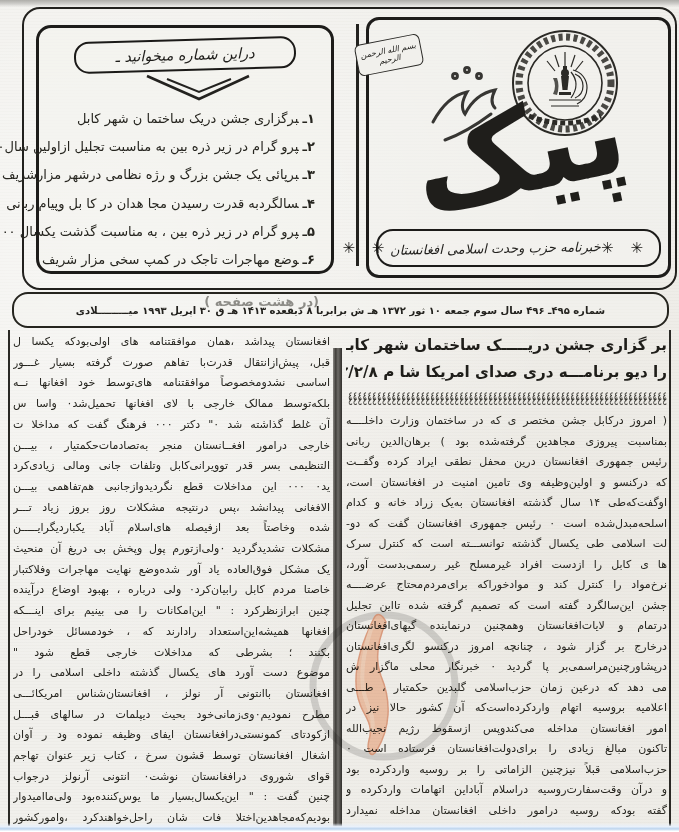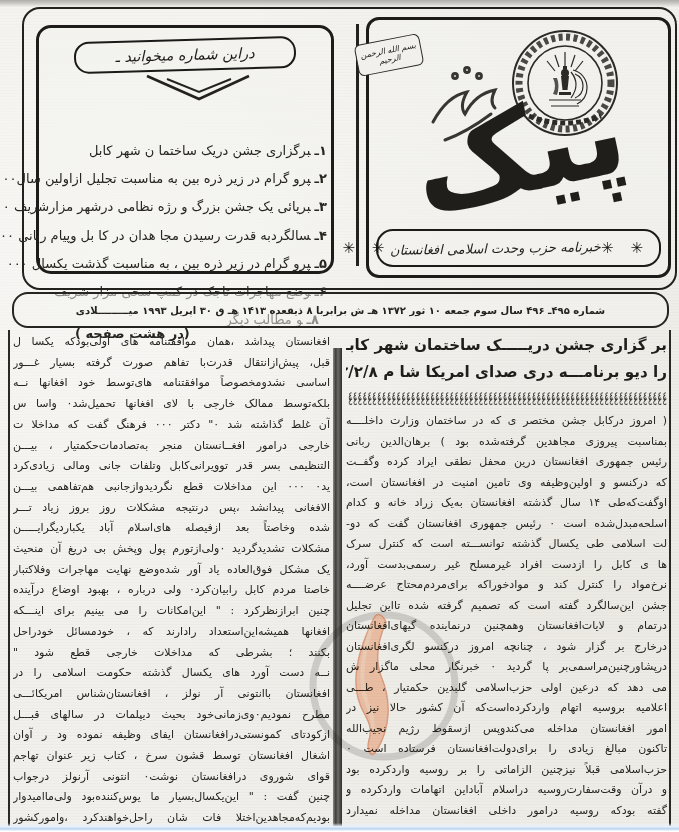--- a/index.html
+++ b/index.html
@@ -22,21 +22,21 @@
   .outer-box{position:absolute;left:22px;top:7px;width:651px;height:279px;
     border:2.5px solid #22211e;border-radius:18px;}
   
   .contents-box{position:absolute;left:36px;top:25px;width:292px;height:243px;
     border:3px solid #1d1c1a;border-radius:15px;background:rgba(244,243,239,.6);}
   .contents-header{position:relative;margin:11px auto 0;width:218px;height:28px;
     border:2px solid #1b1a18;border-radius:15px;transform:rotate(-1.6deg);
     display:flex;align-items:center;justify-content:center;
     font-size:14.5px;font-style:italic;letter-spacing:1px;color:#1e1d1a;}
   .down-arrow{display:block;margin:2px auto 0;margin-right:78px;}
-  .contents-list{padding:2px 4px 0 10px;margin-top:32px;}
+  .contents-list{padding:2px 16px 0 10px;}
   .contents-item{font-size:13px;line-height:28.2px;text-align:right;white-space:nowrap;color:#26251f;}
   .contents-item .num{font-weight:bold;margin-left:4px;}
   .contents-item.last{display:flex;justify-content:space-between;padding-left:26px;}
   
   .masthead-box{position:absolute;left:366px;top:17px;width:299px;height:255px;
     border:3px solid #1d1c1a;border-radius:13px;background:rgba(243,242,238,.55);}
   .masthead-extra-line{position:absolute;left:356px;top:24px;width:3px;height:242px;background:#23221f;}
   .basmala-box{position:absolute;left:-13px;top:19px;width:64px;height:30px;
     border:1.5px solid #2a2926;border-radius:6px;background:#f1f0ec;
     transform:rotate(-11deg);display:flex;align-items:center;justify-content:center;
@@ -105,21 +105,20 @@
         <span class="num">۴ـ</span><span>سالگردبه قدرت رسیدن مجا هدان در کا بل وپیام ربانی ۰۰</span>
       </div>
         <div class="contents-item">
         <span class="num">۵ـ</span><span>پرو گرام در زیر ذره بین ، به مناسبت گذشت یکسال ۰۰۰</span>
       </div>
         <div class="contents-item">
         <span class="num">۶ـ</span><span>وضع مهاجرات تاجک در کمپ سخی مزار شریف</span>
       </div>
       </div>
     <div class="contents-item last" style="padding:0 12px 0 36px;">
-      <span><span class="num">۸ـ</span><span>و مطالب دیگر</span></span>
       <span style="font-weight:bold;margin-top:14px;">(در هشت صفحه )</span>
     </div>
   </div>
 
   <div class="masthead-extra-line"></div>
   <div class="masthead-box">
     <div class="basmala-box">بسم الله الرحمن الرحیم</div>
 
     <svg class="emblem" width="112" height="118" viewBox="0 0 112 118">
       <circle cx="56" cy="57" r="52" fill="none" stroke="#2b2a26" stroke-width="2"></circle>
@@ -178,21 +177,21 @@
         <div class="bodyline">که درکنسو و اولین‌وظیفه وی تامین امنیت در افغانستان است،</div>
         <div class="bodyline">اوگفت‌که‌طی ۱۴ سال گذشته افغانستان به‌یک زراد خانه و کدام</div>
         <div class="bodyline">اسلحه‌مبدل‌شده است ۰ رئیس جمهوری افغانستان گفت که دو-</div>
         <div class="bodyline">لت اسلامی طی یکسال گذشته توانســـته است که کنترل سرک</div>
         <div class="bodyline">ها ی کابل را ازدست افراد غیرمسلح غیر رسمی‌بدست آورد،</div>
         <div class="bodyline">نرخ‌مواد را کنترل کند و موادخوراکه برای‌مردم‌محتاج عرضــــه</div>
         <div class="bodyline">جشن این‌سالگرد گفته است که تصمیم گرفته شده تااین تجلیل</div>
         <div class="bodyline">درتمام و لایات‌افغانستان وهمچنین درنماینده گیهای‌افغانستان</div>
         <div class="bodyline">درخارج بر گزار شود ، چنانچه امروز درکنسو لگری‌افغانستان</div>
         <div class="bodyline">درپشاورچنین‌مراسمی‌بر پا گردید ۰ خبرنگار محلی ماگزار ش</div>
-        <div class="bodyline">می دهد که درعین اولی حزب‌اسلامی گلبدین حکمتیار ، طـــی</div>
+        <div class="bodyline">می دهد که درعین زمان حزب‌اسلامی گلبدین حکمتیار ، طـــی</div>
         <div class="bodyline">اعلامیه بروسیه اتهام واردکرده‌است‌که آن کشور حالا نیز در</div>
         <div class="bodyline">امور افغانستان مداخله می‌کندوپس ازسقوط رژیم نجیب‌الله</div>
         <div class="bodyline">تاکنون مبالغ زیادی را برای‌دولت‌افغانستان فرستاده است ۰</div>
         <div class="bodyline">حزب‌اسلامی قبلاً نیزچنین الزاماتی را بر روسیه واردکرده بود</div>
         <div class="bodyline">و درآن وقت‌سفارت‌روسیه دراسلام آباداین اتهامات واردکرده و</div>
         <div class="bodyline">گفته بودکه روسیه درامور داخلی افغانستان مداخله نمیدارد</div>
       </div>
   </div>
 
   <div class="left-col">
@@ -206,21 +205,21 @@
       <div class="bodyline">التنظیمی بسر قدر توویرانی‌کابل وتلفات جانی ومالی زیادی‌کرد</div>
       <div class="bodyline">ید۰ ۰۰۰ این مداخلات قطع نگردیدوازجانبی هم‌تفاهمی بیـــن</div>
       <div class="bodyline">الافغانی پیدانشد ،پس درنتیجه مشکلات روز بروز زیاد تـــر</div>
       <div class="bodyline">شده وخاصتاً بعد ازفیصله های‌اسلام آباد یکباردیگرایـــــن</div>
       <div class="bodyline">مشکلات تشدیدگردید ۰ولی‌ازتورم پول وپخش بی دریغ آن منحیث</div>
       <div class="bodyline">یک مشکل فوق‌العاده یاد آور شده‌وضع نهایت مهاجرات وفلاکتبار</div>
       <div class="bodyline">خاصتا مردم کابل رابیان‌کرد۰ ولی درباره ، بهبود اوضاع درآینده</div>
       <div class="bodyline">چنین ابرازنظرکرد : " این‌امکانات را می بینیم برای اینـــکه</div>
       <div class="bodyline">افغانها همیشه‌این‌استعداد رادارند که ، خودمسائل خودراحل</div>
       <div class="bodyline">بکنند ؛ بشرطی که مداخلات خارجی قطع شود "</div>
-      <div class="bodyline">نــه دست آورد های یکسال گذشته حکومت اسلامی را در</div>
+      <div class="bodyline">موضوع دست آورد های یکسال گذشته داخلی اسلامی را در</div>
       <div class="bodyline">افغانستان باانتونی آر نولز ، افغانستان‌شناس امریکائـــی</div>
       <div class="bodyline">مطرح نمودیم۰وی‌زمانی‌خود بحیث دیپلمات در سالهای قبـــل</div>
       <div class="bodyline">ازکودتای کمونستی‌درافغانستان ایفای وظیفه نموده ود ر آوان</div>
       <div class="bodyline">اشغال افغانستان توسط قشون سرخ ، کتاب زیر عنوان تهاجم</div>
       <div class="bodyline">قوای شوروی درافغانستان نوشت۰ انتونی آرنولز درجواب</div>
       <div class="bodyline">چنین گفت : " این‌یکسال‌بسیار ما یوس‌کننده‌بود ولی‌ماامیدوار</div>
       <div class="bodyline">بودیم‌که‌مجاهدین‌اختلا فات شان راحل‌خواهندکرد ،وامورکشور</div>
     </div>
 
   <svg class="watermark" width="172" height="162" viewBox="0 0 172 162">

